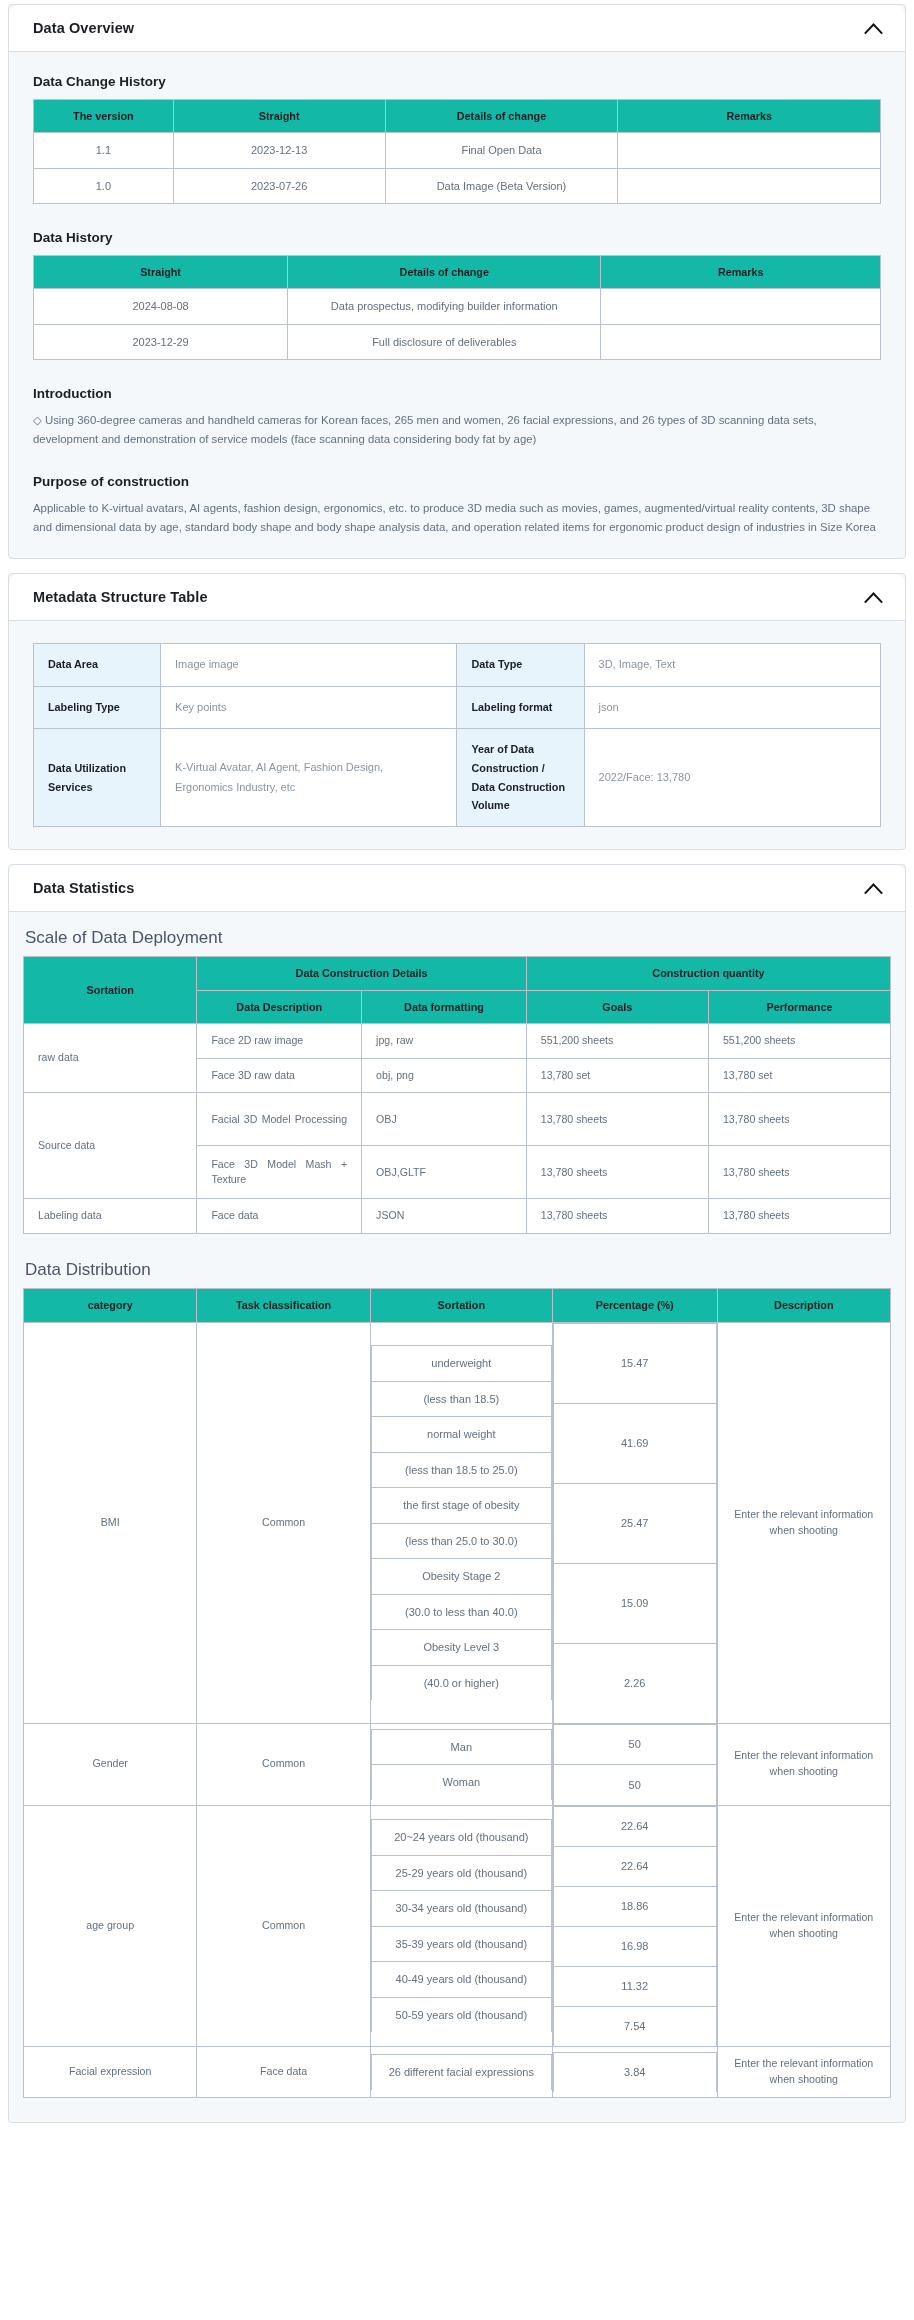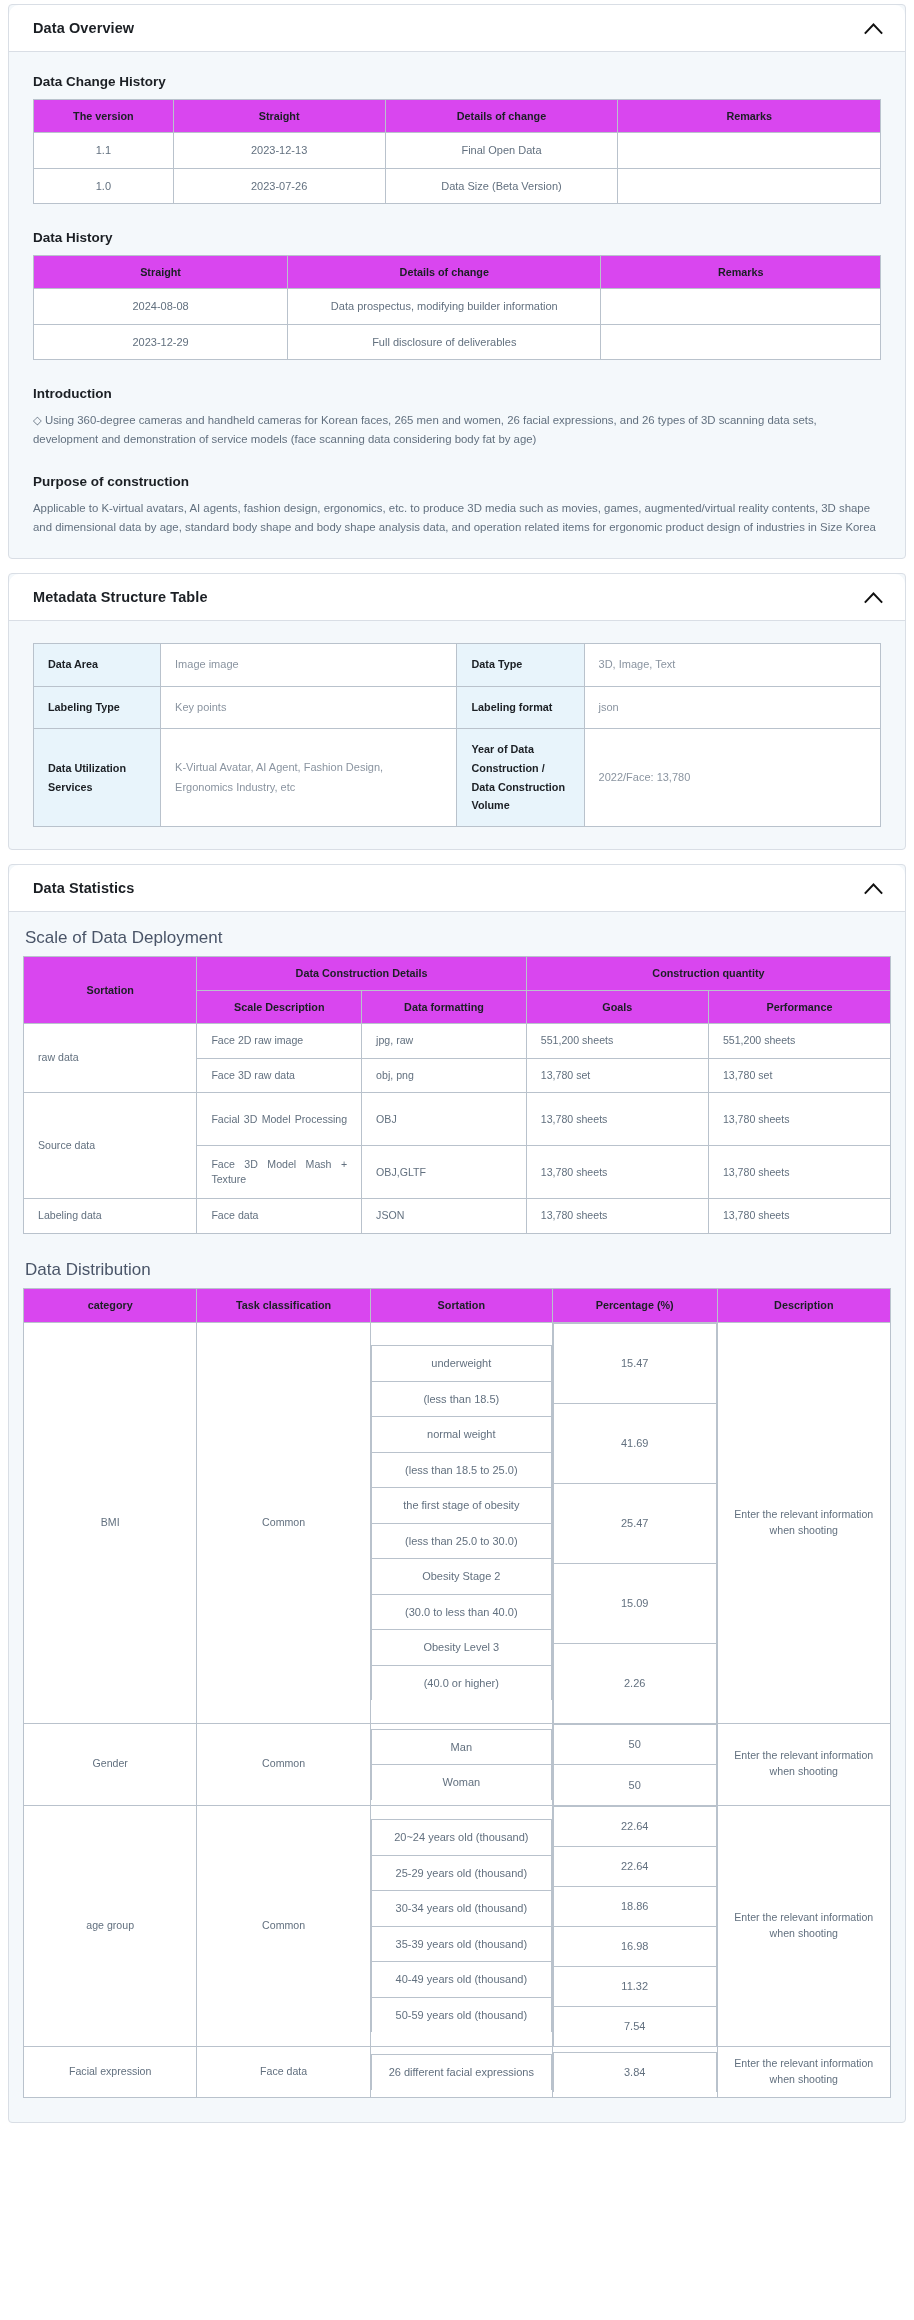--- a/index.html
+++ b/index.html
@@ -82,21 +82,21 @@
   table.tbl th, table.tbl td {
     border: 1px solid #b9c2cc;
     padding: 9px 6px;
     text-align: center;
     vertical-align: middle;
     color: #62707f;
     font-weight: normal;
     line-height: 1.5;
   }
   table.tbl th {
-    background: #d946ef;
+    background: #14b8a6;
     color: #1b1f24;
     font-weight: bold;
     font-size: 10.8px;
     padding: 8px 6px;
   }
   table.tbl td { background:#fff; }
 
   
   .t-hist td { height: 30px; }
 
@@ -191,21 +191,21 @@
         <tbody>
           <tr>
             <td>1.1</td>
             <td>2023-12-13</td>
             <td>Final Open Data</td>
             <td></td>
           </tr>
           <tr>
             <td>1.0</td>
             <td>2023-07-26</td>
-            <td>Data Size (Beta Version)</td>
+            <td>Data Image (Beta Version)</td>
             <td></td>
           </tr>
         </tbody>
       </table>
 
       <h3 class="sub mt">Data History</h3>
       <table class="tbl t-hist">
         <colgroup>
             <col style="width:30%">
             <col style="width:37%">
@@ -303,21 +303,21 @@
             <col style="width:21%">
             <col style="width:21%">
           </colgroup>
         <thead>
           <tr>
             <th rowspan="2">Sortation</th>
             <th colspan="2">Data Construction Details</th>
             <th colspan="2">Construction quantity</th>
           </tr>
           <tr>
-            <th>Scale Description</th>
+            <th>Data Description</th>
             <th>Data formatting</th>
             <th>Goals</th>
             <th>Performance</th>
           </tr>
         </thead>
         <tbody>
 
           <tr>
             <td rowspan="2" class="left">raw data</td>
             <td class="left">Face 2D raw image</td>

